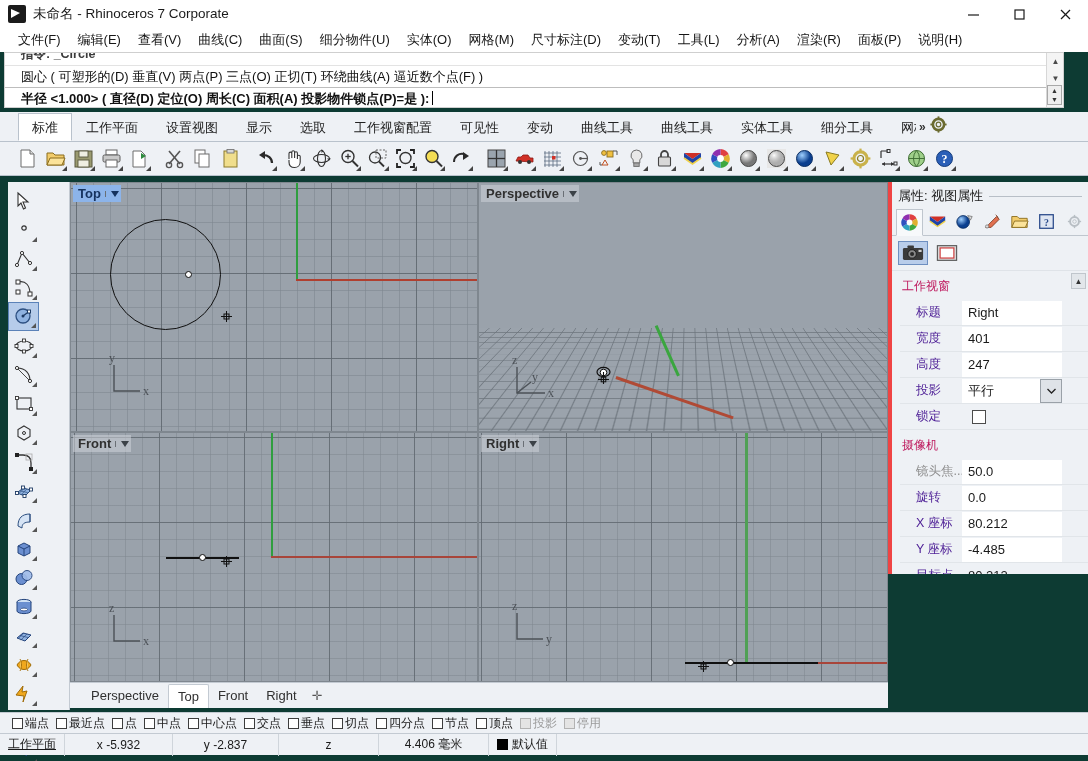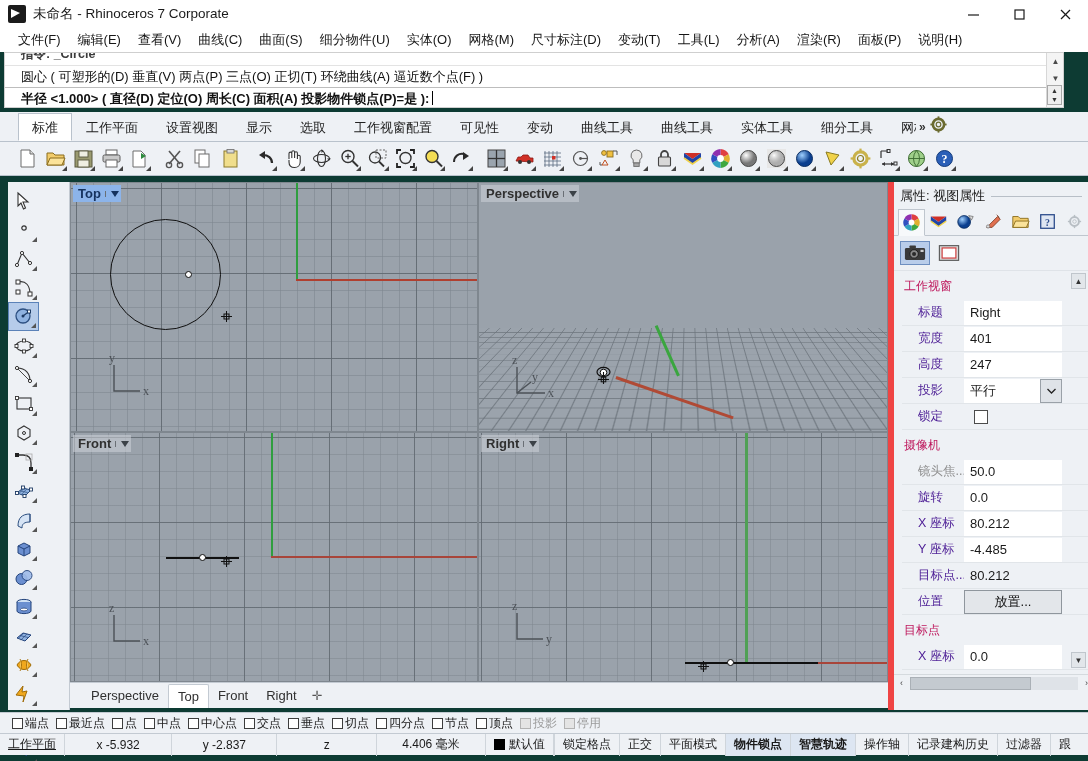--- a/index.html
+++ b/index.html
@@ -247,23 +247,23 @@
   }
   .vptab.active {
     background: #ffffff;
     border: 1px solid #c3cad2; border-bottom: none;
     border-radius: 2px 2px 0 0;
   }
   .vptab-add { font-size: 13px; color: #555; padding: 2px 6px; }
 
   
   .rpanel {
-    position: absolute; left: 888px; top: 182px; width: 200px; height: 528px;
+    position: absolute; left: 888px; top: 182px; width: 200px; height: 392px;
     background: #eef1f5;
-    border-left: 6px solid #ef4444;
+    border-left: 4px solid #ef4444;
     overflow: hidden;
   }
   .rp-title {
     display: flex; align-items: center; gap: 6px;
     padding: 5px 6px 3px 6px;
     font-size: 13px; color: #1b1b1b;
   }
   .rp-title .rule { flex: 1; height: 1px; background: #b8bfc7; }
   .rp-tabs {
     display: flex; align-items: center;
@@ -1277,27 +1277,15 @@
   <div class="statusbar">
     <div class="st-cell cp">工作平面</div>
     <div class="st-cell" style="width:108px">x -5.932</div>
     <div class="st-cell" style="width:106px">y -2.837</div>
     <div class="st-cell" style="width:100px">z</div>
     <div class="st-cell" style="width:110px">4.406 毫米</div>
     <div class="st-cell">
       <span class="st-swatch"></span>
       <span>默认值</span>
     </div>
-    <div class="st-right">
-      <div class="st-tog">锁定格点</div>
-      <div class="st-tog">正交</div>
-      <div class="st-tog">平面模式</div>
-      <div class="st-tog on">物件锁点</div>
-      <div class="st-tog on">智慧轨迹</div>
-      <div class="st-tog">操作轴</div>
-      <div class="st-tog">记录建构历史</div>
-      <div class="st-tog">过滤器</div>
-      <div class="st-tog">跟</div>
-      <div class="st-grip"></div>
-    </div>
   </div>
 
 </div>
 
 </body></html>

